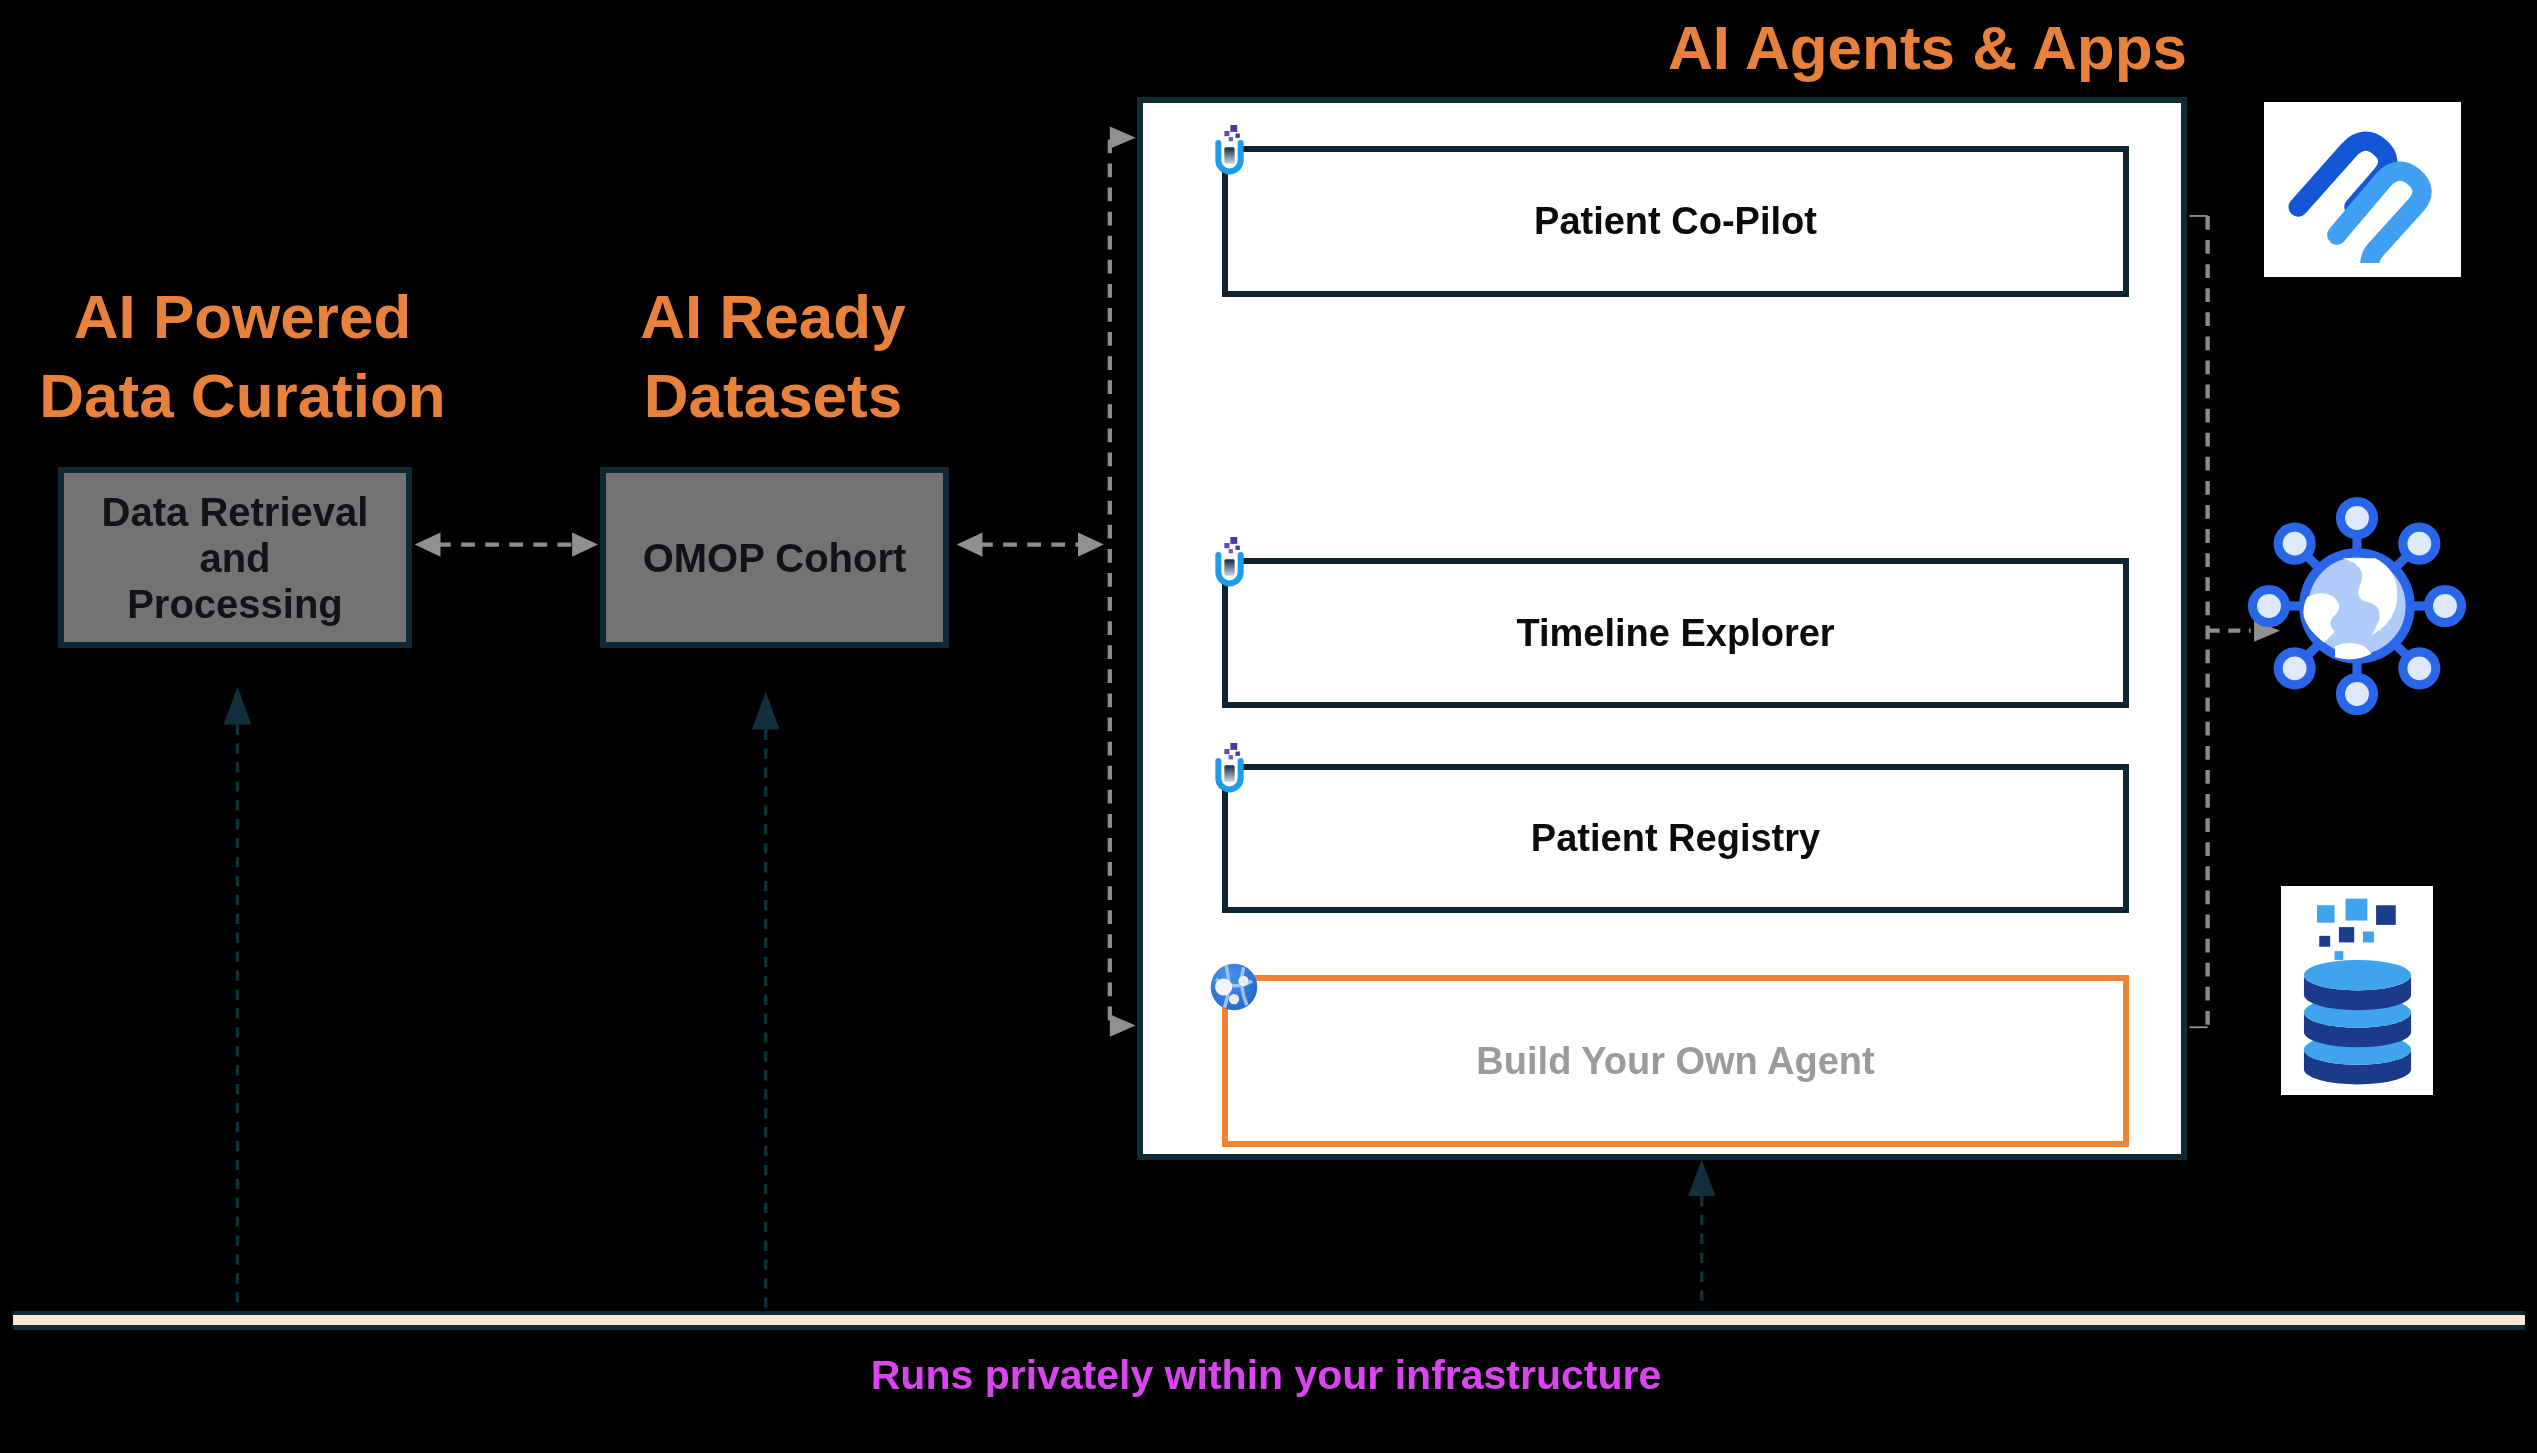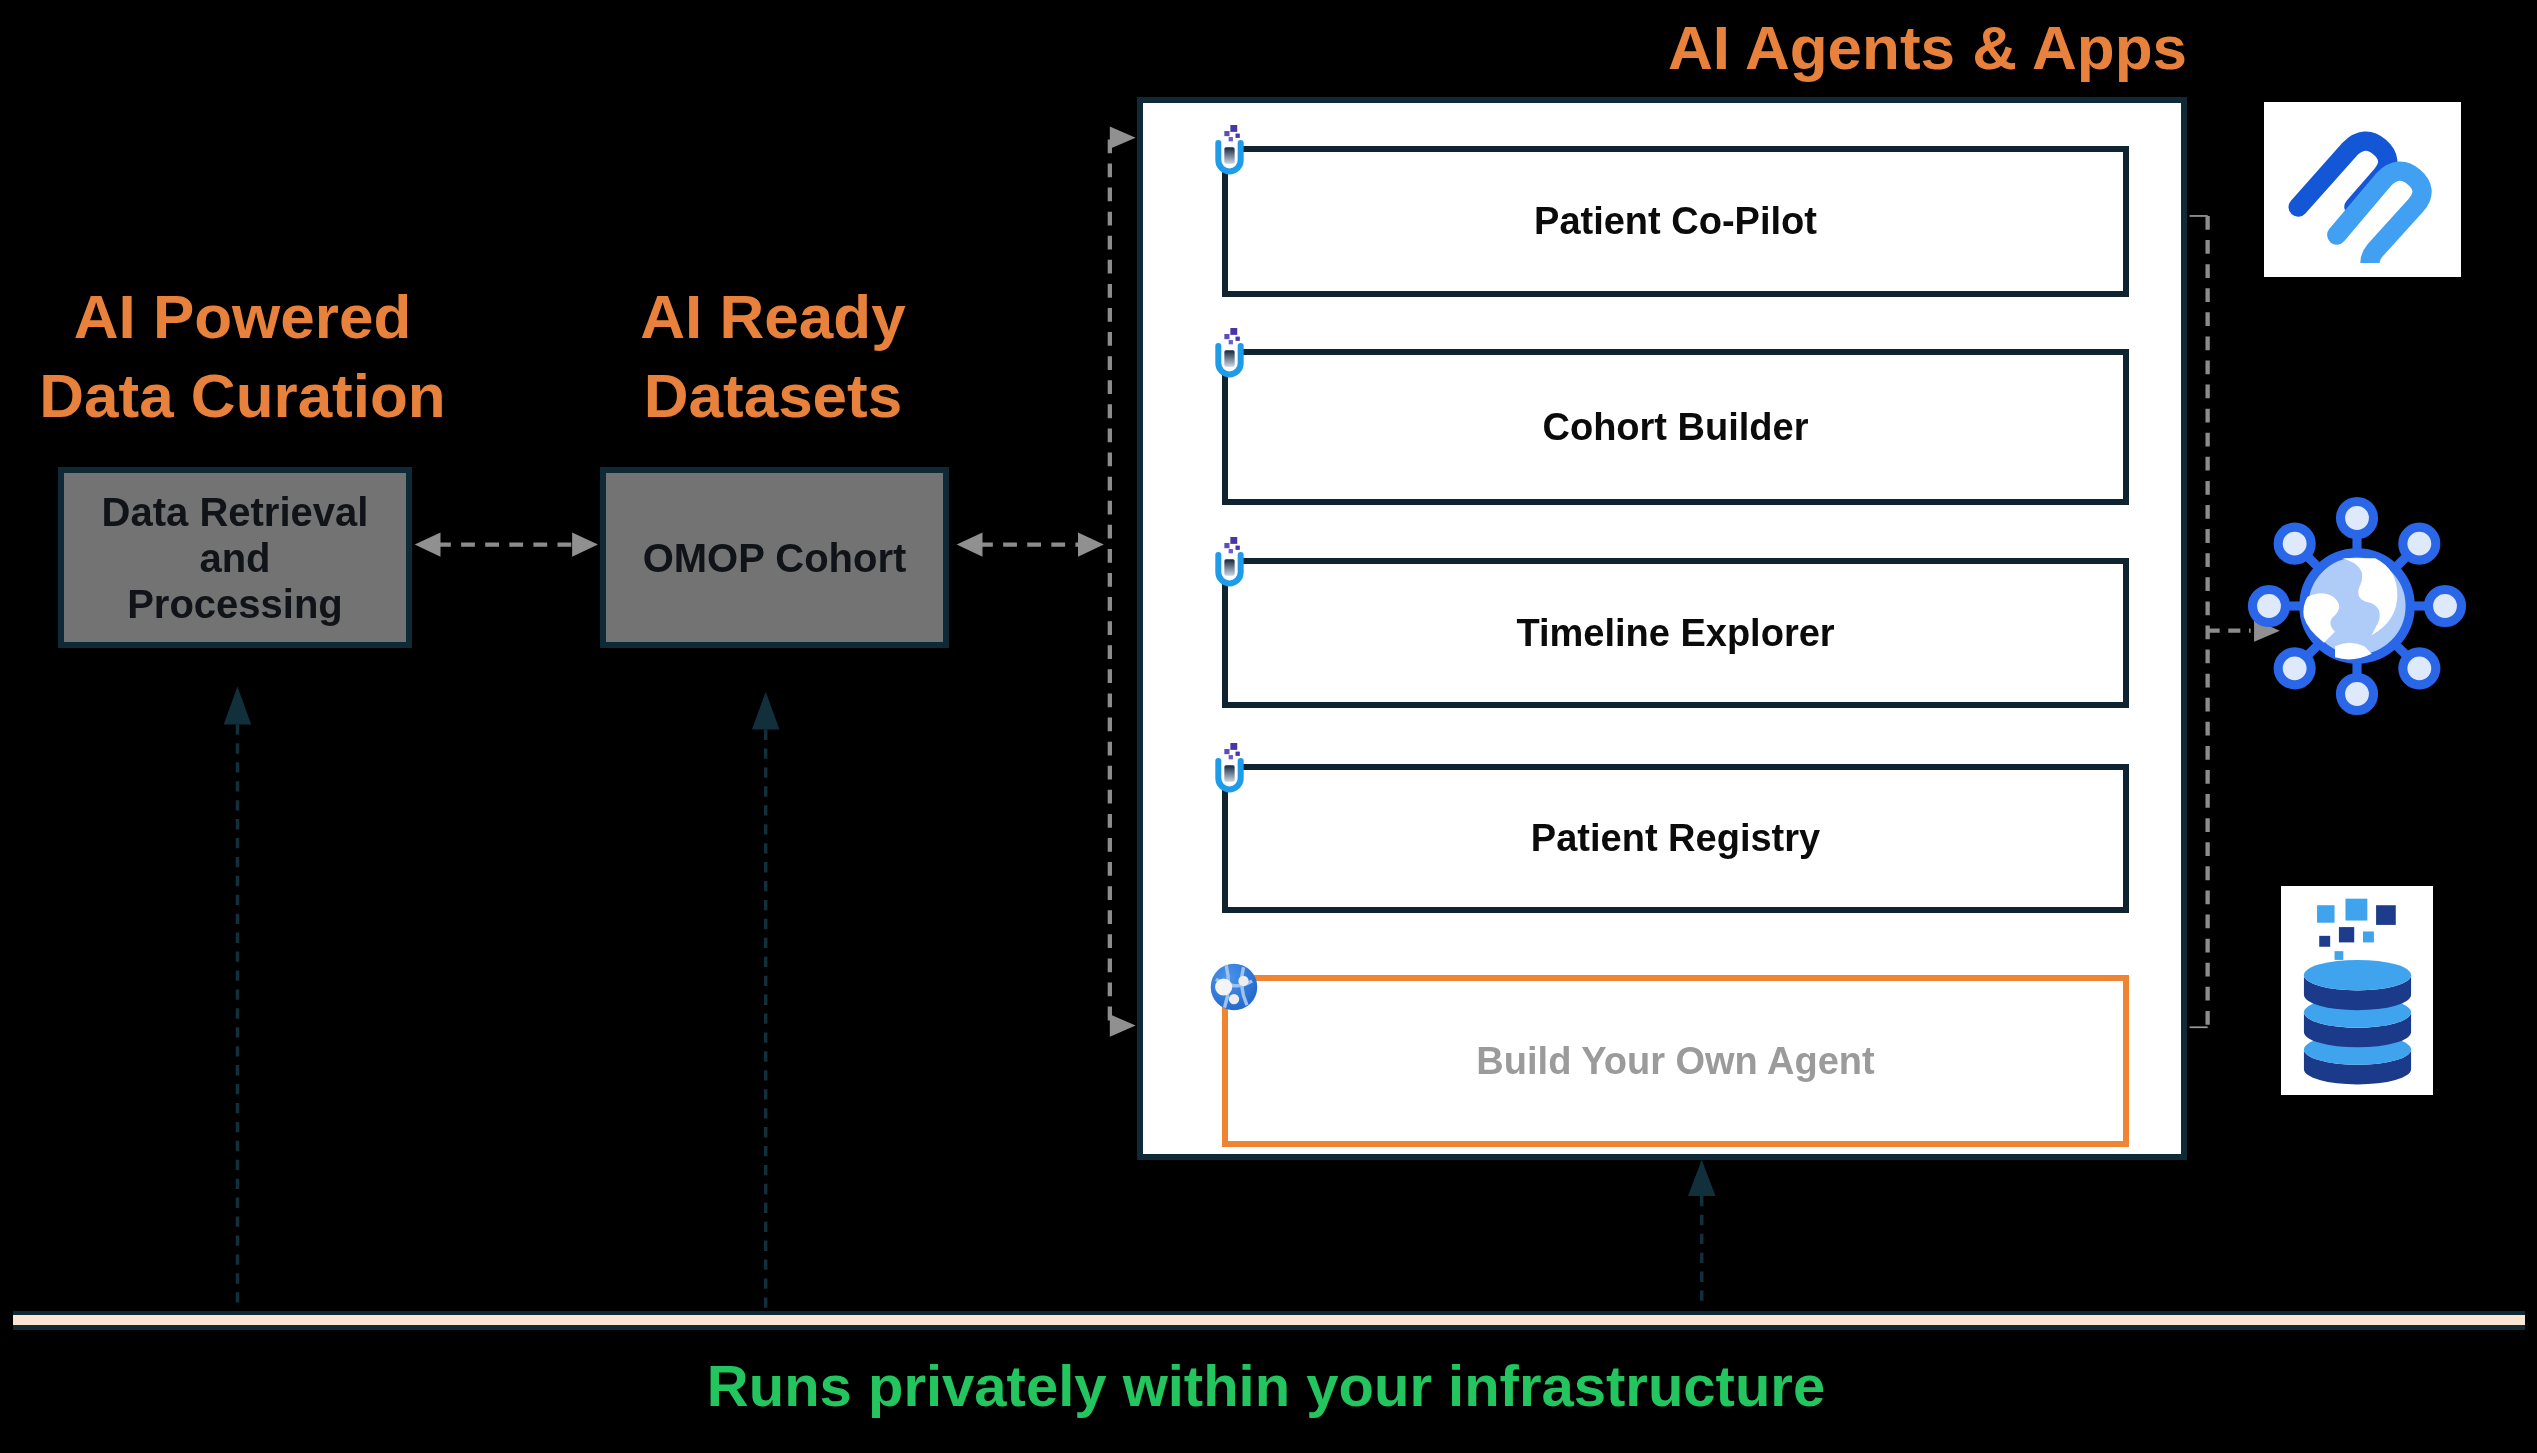--- a/index.html
+++ b/index.html
@@ -36,21 +36,21 @@
   .app-label{color:#0b0b0b;font-size:38px;font-weight:700;text-align:center;}
   .app-box.custom .app-label{color:#9B9B9B;}
   .app-icon{position:absolute;left:-15.5px;top:-27px;width:33px;height:55px;z-index:4;}
   .app-icon-globe{position:absolute;left:-19px;top:-19px;width:50px;height:50px;z-index:4;}
   .icon-card{position:absolute;background:#fff;z-index:2;display:flex;align-items:center;justify-content:center;}
   .overlay{position:absolute;left:0;top:0;z-index:1;pointer-events:none;}
   .band{position:absolute;left:13px;top:1311px;width:2512px;height:10.3px;background:#FAE5D3;
         border-top:4.3px solid #0E2A35;border-bottom:5.2px solid #0E2A35;z-index:2;}
   .footer-caption{
     position:absolute;left:0;top:1352px;width:2532px;text-align:center;
-    color:#22c55e;font-size:58px;font-weight:700;z-index:2;
+    color:#d946ef;font-size:41px;font-weight:700;z-index:2;
   }
 </style>
 </head>
 <body>
 
 <div class="stage">
 
   <svg class="overlay" width="2538" height="1454" viewBox="0 0 2950 1690">
 
     <line x1="508" y1="633" x2="669" y2="633" stroke="#8C8C8C" stroke-width="5" stroke-dasharray="16 12"></line>
@@ -110,31 +110,20 @@
           <stop offset="0" stop-color="#16263E"></stop>
               <stop offset="1" stop-color="#C9D6E4"></stop>
             </linearGradient>
           </defs>
         <path d="M6 21 V41 A13 13 0 0 0 32 41 V21" fill="#fff" stroke="#1E9BE9" stroke-width="7" stroke-linecap="round"></path>
         <rect x="13" y="26" width="12" height="19" rx="2" fill="url(#tube1)"></rect>
       </svg>
       <span class="app-label">Patient Co-Pilot</span>
     </div>
 
-    <div class="app-box" style="top:246px;height:156px;">
-      <svg class="app-icon" viewBox="0 0 38 64">
-        <rect x="20" y="0" width="8" height="8" fill="#4636A8"></rect>
-        <rect x="13" y="7" width="6" height="6" fill="#5B4DBE"></rect>
-        <rect x="26" y="10" width="5" height="5" fill="#4636A8"></rect>
-        <rect x="18" y="14" width="5" height="5" fill="#6A5CD0"></rect>
-        <path d="M6 21 V41 A13 13 0 0 0 32 41 V21" fill="#fff" stroke="#1E9BE9" stroke-width="7" stroke-linecap="round"></path>
-        <rect x="13" y="26" width="12" height="19" rx="2" fill="url(#tube1)"></rect>
-      </svg>
-      <span class="app-label">Cohort Builder</span>
-    </div>
 
     <div class="app-box" style="top:455px;height:150px;">
       <svg class="app-icon" viewBox="0 0 38 64">
         <rect x="20" y="0" width="8" height="8" fill="#4636A8"></rect>
         <rect x="13" y="7" width="6" height="6" fill="#5B4DBE"></rect>
         <rect x="26" y="10" width="5" height="5" fill="#4636A8"></rect>
         <rect x="18" y="14" width="5" height="5" fill="#6A5CD0"></rect>
         <path d="M6 21 V41 A13 13 0 0 0 32 41 V21" fill="#fff" stroke="#1E9BE9" stroke-width="7" stroke-linecap="round"></path>
         <rect x="13" y="26" width="12" height="19" rx="2" fill="url(#tube1)"></rect>
       </svg>

